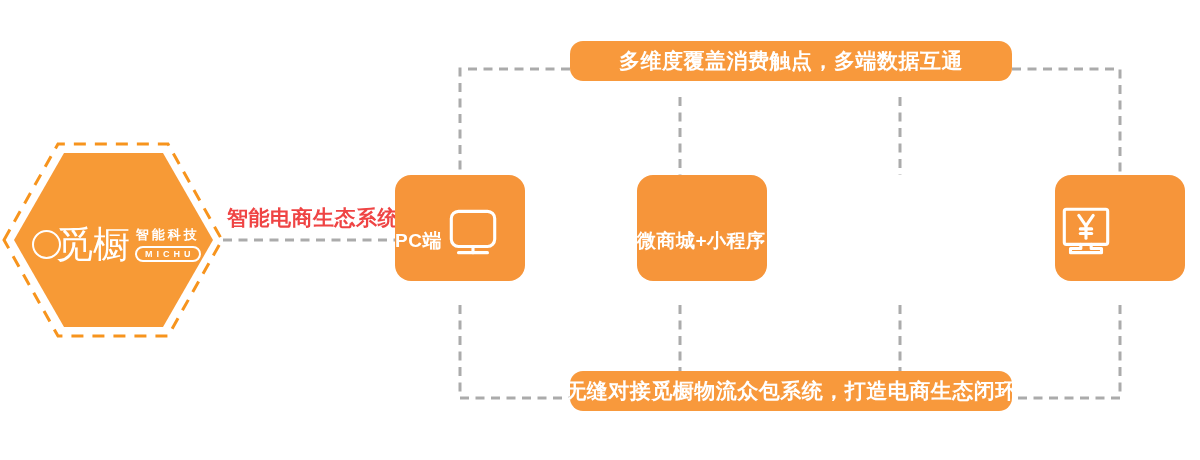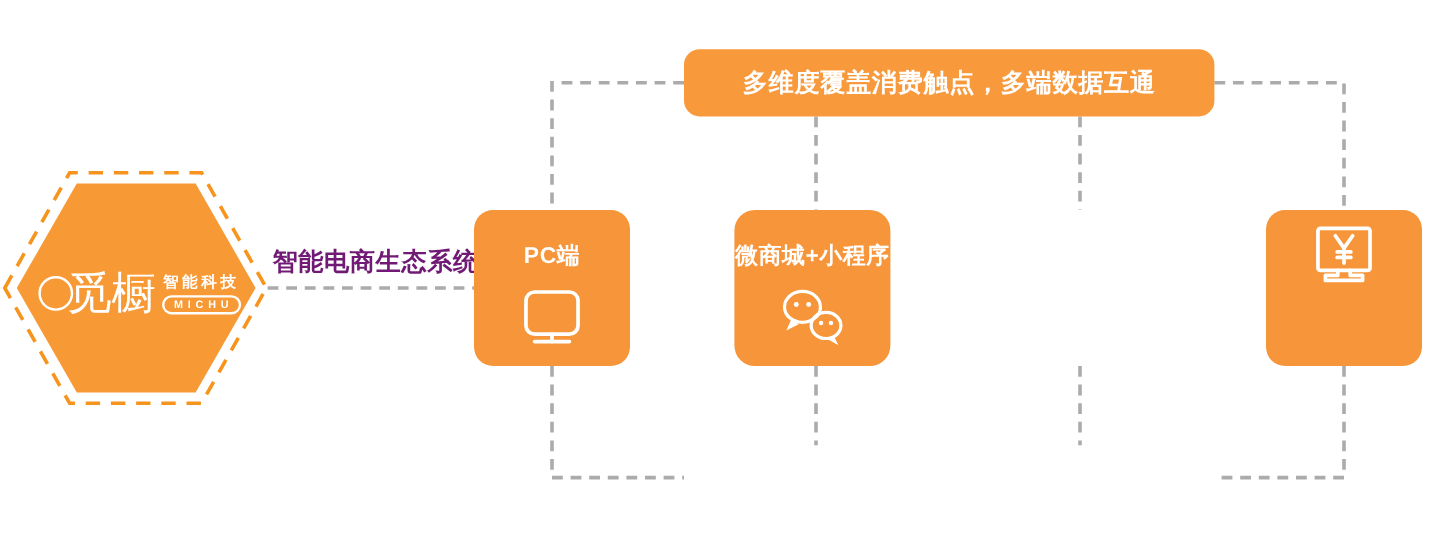--- a/index.html
+++ b/index.html
@@ -62,69 +62,69 @@
     font-weight: 700;
     letter-spacing: 4px;
     padding: 1px 4px 1px 8px;
     line-height: 1.2;
     white-space: nowrap;
   }
   
   .headline {
     position: absolute;
     left: 227px; top: 204px;
-    color: #701a75;
+    color: #ef4444;
     font-size: 21px;
     font-weight: 700;
     letter-spacing: 0.5px;
     white-space: nowrap;
   }
   
   .banner {
     position: absolute;
     left: 570px;
-    width: 442px; height: 56px;
+    width: 442px; height: 40px;
     background: #f8993c;
     border-radius: 13px;
     display: flex;
     align-items: center;
     justify-content: center;
     color: #ffffff;
     font-size: 21px;
     font-weight: 700;
     letter-spacing: 0.5px;
     white-space: nowrap;
   }
   .banner.top { top: 41px; }
   .banner.bottom { top: 371px; }
   
   .node {
     position: absolute;
     top: 175px;
-    width: 130px; height: 130px;
+    width: 130px; height: 106px;
     background: #f6953a;
     border-radius: 16px;
     display: flex;
-    flex-direction: column;
+    flex-direction: row;
     align-items: center;
   }
   .node-label {
     margin-top: 25px;
     color: #ffffff;
     font-size: 19px;
     font-weight: 600;
     letter-spacing: 0.5px;
     white-space: nowrap;
   }
   .node-icon {
     margin-top: 7px;
     width: 62px; height: 62px;
   }
   .node-1 { left: 395px; }
-  .node-2 { left: 612px; border-radius: 17px; }
+  .node-2 { left: 637px; }
   .node-3 { left: 835px; }
   .node-4 { left: 1055px; }
 </style>
 </head>
 <body>
 
 <div class="canvas">
 
   <svg class="wires" viewBox="0 0 1200 460" xmlns="http://www.w3.org/2000/svg">
 
@@ -151,20 +151,21 @@
     <span class="logo-right">
       <span class="logo-subtitle">智能科技</span>
       <span class="logo-pill">MICHU</span>
     </span>
   </div>
 
   <div class="headline">智能电商生态系统</div>
 
   <div class="banner top">多维度覆盖消费触点，多端数据互通</div>
 
+  <div class="banner bottom">无缝对接觅橱物流众包系统，打造电商生态闭环</div>
 
   <div class="node node-1">
     <div class="node-label">PC端</div>
     <svg class="node-icon" viewBox="0 0 60 60" fill="none" stroke="#ffffff" stroke-width="3" stroke-linecap="round" stroke-linejoin="round">
       <rect x="9" y="10" width="42" height="34" rx="7"></rect>
       <path d="M30 44 V50"></path>
       <path d="M16 50 H44"></path>
     </svg>
   </div>
 

